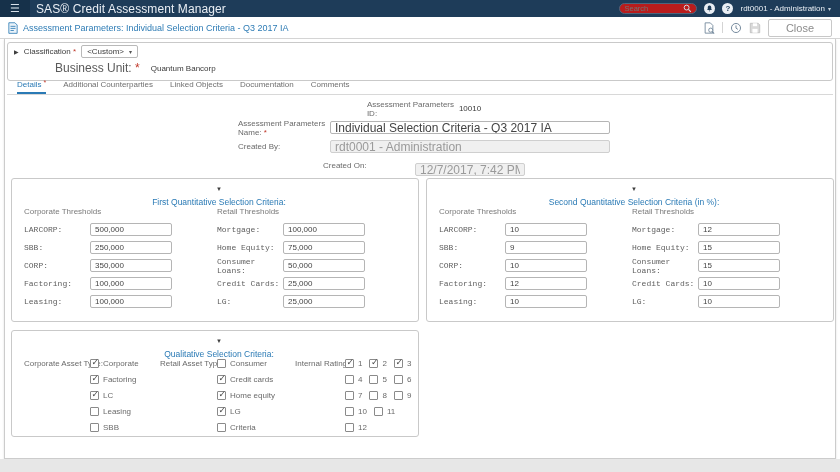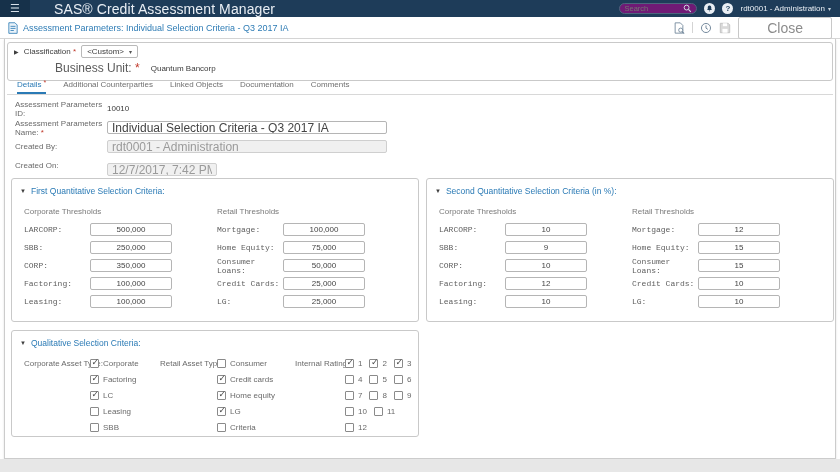--- a/index.html
+++ b/index.html
@@ -8,35 +8,35 @@
     font-family:"Liberation Sans", sans-serif;
     background:#ffffff;
     position:relative;
     overflow:hidden;
     -webkit-font-smoothing:antialiased;
   }
   
   .topbar{position:absolute;top:0;left:0;right:0;height:17px;background:#1e3c59;display:flex;align-items:center;color:#e9eef4;}
   .hamburger{width:30px;height:17px;background:#16314a;display:flex;align-items:center;justify-content:center;cursor:pointer;}
   .hamburger .bars{font-size:11px;line-height:11px;color:#d7e0e8;}
-  .app-title{font-size:14px;margin-left:24px;letter-spacing:.1px;}
+  .app-title{font-size:12px;margin-left:6px;letter-spacing:.1px;}
   .topbar-right{margin-left:auto;display:flex;align-items:center;gap:7px;padding-right:9px;}
-  .search-pill{width:78px;height:11px;background:#701a75;border:1px solid #4d657d;border-radius:6px;display:flex;align-items:center;padding:0 4px;}
+  .search-pill{width:78px;height:11px;background:#b91c1c;border:1px solid #4d657d;border-radius:6px;display:flex;align-items:center;padding:0 4px;}
   .search-pill input{flex:1;min-width:0;background:transparent;border:none;outline:none;color:#a5b5c5;font-size:7.5px;font-family:inherit;}
   .circle-icon{width:11px;height:11px;border-radius:50%;background:#e9eef4;display:flex;align-items:center;justify-content:center;cursor:pointer;}
   .help-glyph{font-size:8px;font-weight:bold;color:#1e3c59;line-height:1;}
   .user-menu{display:flex;align-items:center;gap:3px;font-size:8px;cursor:pointer;}
   .caret{font-size:6px;color:#c7d2dc;}
   
   .header-row{position:absolute;top:17px;left:0;right:0;height:22px;background:#fff;border-bottom:1px solid #d6d6d6;display:flex;align-items:center;padding:0 8px;}
   .header-title{font-size:9px;color:#2e7cb5;margin-left:5px;}
   .header-actions{margin-left:auto;display:flex;align-items:center;gap:7px;}
   .icon-btn{display:flex;align-items:center;justify-content:center;cursor:pointer;}
   .vsep{width:1px;height:11px;background:#d4d4d4;}
-  .close-btn{font-size:14px;color:#8c8c8c;background:#fff;border:1px solid #c8c8c8;border-radius:2px;padding:2px 28px;cursor:pointer;font-family:inherit;}
+  .close-btn{font-size:11px;color:#8c8c8c;background:#fff;border:1px solid #c8c8c8;border-radius:2px;padding:2px 17px;cursor:pointer;font-family:inherit;}
   
   .card{position:absolute;top:39px;left:4px;right:4px;bottom:13px;background:#fff;border:1px solid #cccccc;border-top:none;box-shadow:0 1px 2px rgba(0,0,0,.12);}
   .footer-strip{position:absolute;left:0;right:0;bottom:0;height:13px;background:#e7e7e7;}
   
   .class-box{position:absolute;top:3px;left:2px;right:2px;height:39px;border:1px solid #c9c9c9;border-radius:3px;background:#fff;}
   .class-row1{display:flex;align-items:center;height:17px;padding-left:6px;gap:5px;}
   .collapse-tri{font-size:6px;color:#3f3f3f;cursor:pointer;}
   .class-label{font-size:8px;color:#3c3c3c;}
   .req{color:#c0392b;}
   .custom-dd{display:flex;align-items:center;gap:5px;border:1px solid #b9b9b9;border-radius:2px;background:#fff;padding:1px 5px;font-size:8px;color:#3c3c3c;cursor:pointer;}
@@ -44,42 +44,42 @@
   .class-row2{display:flex;align-items:center;padding-left:15px;gap:11px;margin-top:1px;}
   .bu-label{font-size:12px;color:#5a5a5a;padding-left:32px;}
   .bu-value{font-size:8px;color:#3a3a3a;}
   
   .tabs{position:absolute;top:37px;left:2px;right:2px;height:19px;border-bottom:1px solid #d8d8d8;display:flex;align-items:stretch;padding-left:10px;}
   .tab{display:flex;align-items:center;font-size:8px;color:#6f6f6f;margin-right:17px;border-bottom:2px solid transparent;cursor:pointer;}
   .tab.active{color:#2a7ab5;border-bottom-color:#2a7ab5;}
   .tab .req{margin-left:2px;font-size:7px;position:relative;top:-2px;}
   
   .form{position:absolute;top:60px;left:2px;right:2px;}
-  .form-row{display:flex;align-items:center;height:19px;padding-left:8px;}
+  .form-row{display:flex;align-items:center;height:19px;padding-left:8px;justify-content:center;}
   .form-label{width:92px;font-size:8px;color:#6a6a6a;flex:none;}
   .form-value{font-size:8px;color:#3a3a3a;}
   .text-input{height:13px;border:1px solid #b5b5b5;border-radius:2px;font-size:12px;color:#444;padding:0 4px;font-family:inherit;background:#fff;outline:none;}
   .name-input{width:280px;}
   .text-input:disabled{background:#f0f0f0;color:#9a9a9a;border-color:#cfcfcf;}
   .createdby-input{width:280px;}
   .createdon-input{width:110px;margin-top:8px;}
   
   .panel{position:absolute;border:1px solid #c9c9c9;border-radius:3px;background:#fff;}
-  .panel-title{display:flex;align-items:center;gap:5px;padding:7px 0 0 8px;}
+  .panel-title{display:flex;align-items:center;gap:5px;padding:7px 0 0 8px;flex-direction:column;}
   .panel-title-text{font-size:8.5px;color:#2a7ab5;}
   .quant{top:139px;width:408px;height:144px;}
   .p-first{left:6px;}
   .p-second{left:421px;}
   .col-header{position:absolute;top:28px;font-size:8px;color:#7a7a7a;}
   .ch-corp{left:12px;} .ch-retail{left:205px;}
   .rows{position:absolute;top:44px;}
   .rows-corp{left:12px;} .rows-retail{left:205px;}
   .trow{display:flex;align-items:center;height:13px;margin-bottom:5px;}
   .tlabel{width:66px;font-size:8px;color:#5f5f5f;flex:none;font-family:Liberation Mono, monospace;}
-  .tinput{width:82px;height:13px;border:1px solid #b5b5b5;border-radius:2px;font-size:8px;color:#444;padding:0 4px;font-family:inherit;outline:none;background:#fff;text-align:center;}
+  .tinput{width:82px;height:13px;border:1px solid #b5b5b5;border-radius:2px;font-size:8px;color:#444;padding:0 4px;font-family:inherit;outline:none;background:#fff;}
   
   .qual{top:291px;left:6px;width:408px;height:107px;}
   .qlabel{position:absolute;top:28px;font-size:8px;color:#6a6a6a;}
   .ql-corp{left:12px;} .ql-retail{left:148px;} .ql-rating{left:283px;}
   .cb-list{position:absolute;top:24px;}
   .cbl-corp{left:78px;} .cbl-retail{left:205px;}
   .cb-grid{position:absolute;top:24px;left:333px;width:78px;display:flex;flex-wrap:wrap;}
   .cb-item{display:flex;align-items:center;height:16px;cursor:pointer;}
   .cb-grid .cb-item{margin-right:7px;}
   .cb{width:9px;height:9px;border:1px solid #8a8a8a;border-radius:1px;background:#fff;margin-right:4px;position:relative;flex:none;}

